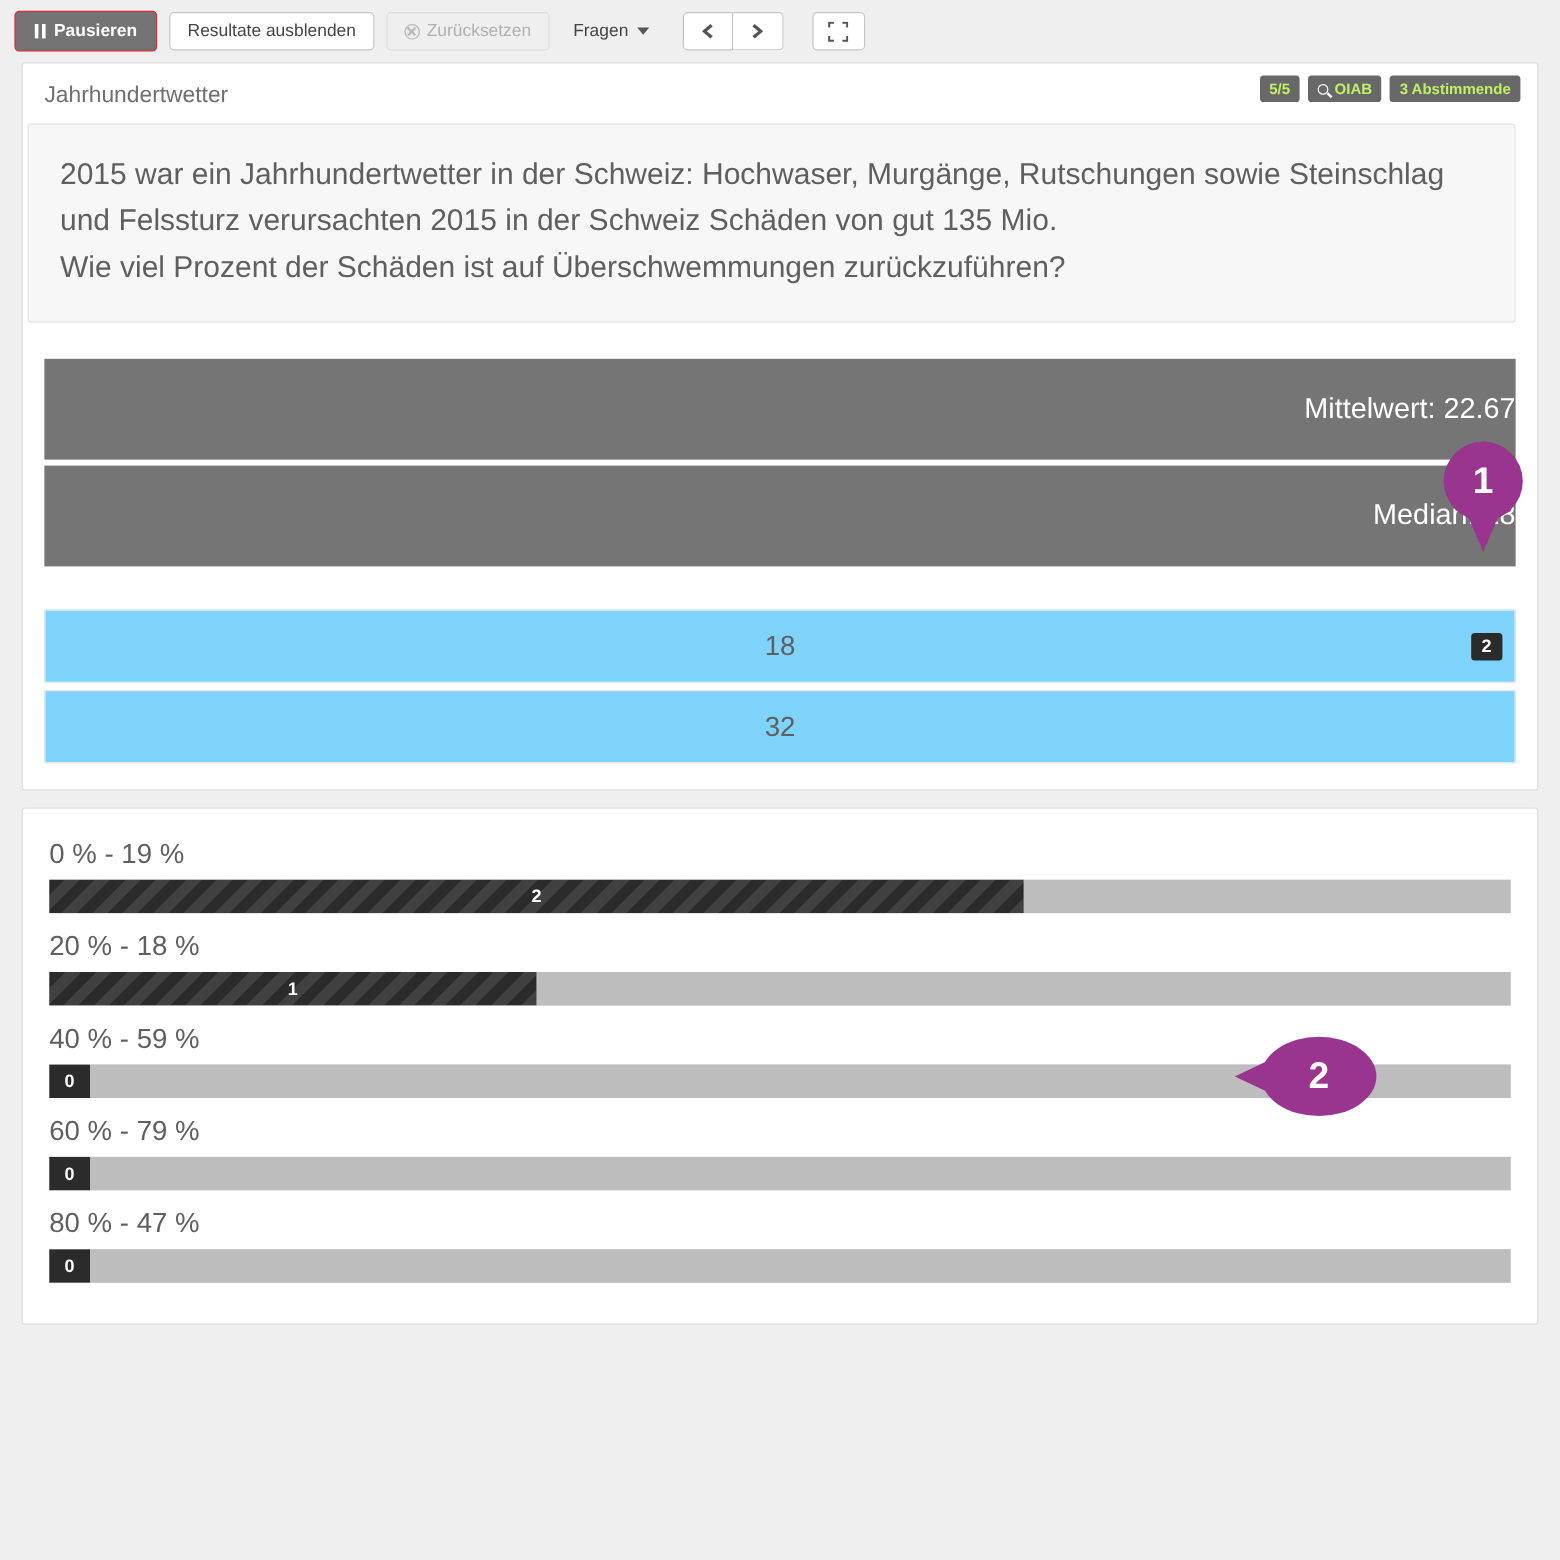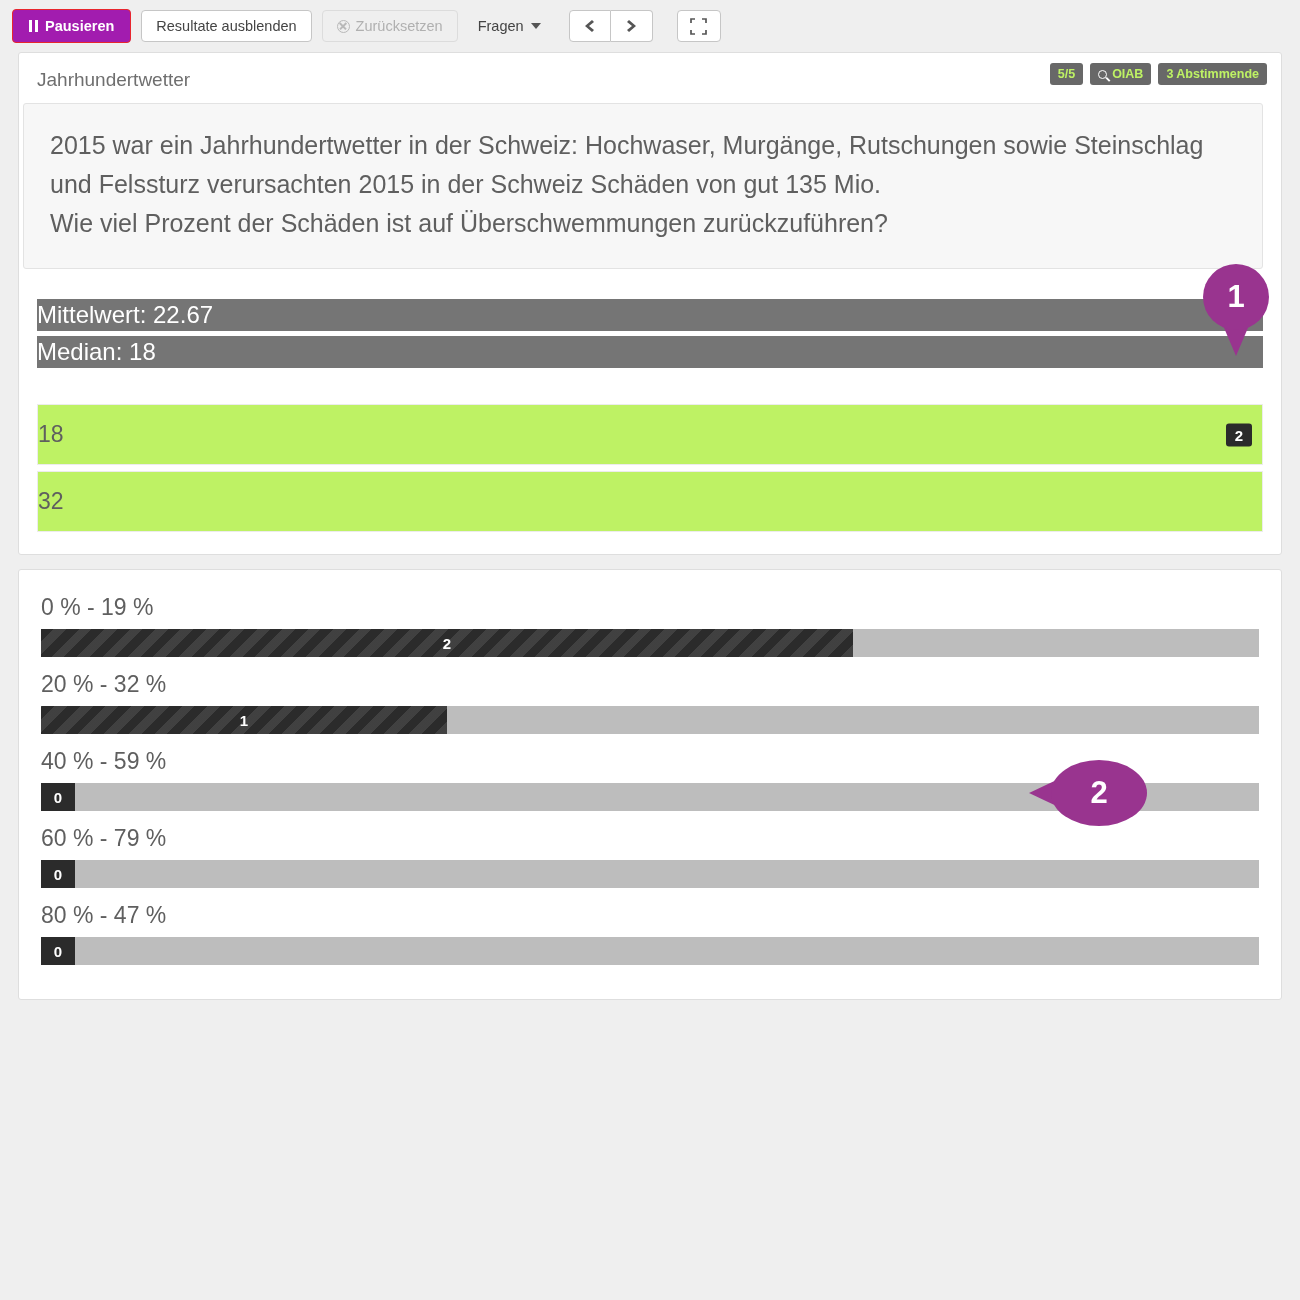--- a/index.html
+++ b/index.html
@@ -27,21 +27,21 @@
     background: #fff;
     border-radius: 4px;
     font-size: 14.5px;
     color: #444;
     padding: 8px 14px;
     line-height: 1;
     cursor: pointer;
     white-space: nowrap;
   }
   .btn-pause {
-    background: #a21caf;
+    background: #737373;
     border-color: #e8262d;
     color: #fff;
     font-weight: bold;
     display: flex;
     align-items: center;
     gap: 7px;
     padding: 9px 16px;
     border-radius: 4px;
   }
   .pause-glyph {
@@ -182,33 +182,33 @@
     font-size: 25px;
     line-height: 1.55;
     color: #5f5f5f;
     font-weight: 300;
   }
 
   .stats { margin: 30px 18px 0 18px; }
   .statbar {
     background: #757575;
     color: #fff;
-    text-align: left;
+    text-align: right;
     font-size: 24px;
-    padding: 2px 0;
+    padding: 28px 0;
     margin-bottom: 5px;
     font-weight: 300;
   }
 
   .answers { margin: 36px 18px 22px 18px; position: relative; }
   .answer-row {
-    background: #bef264;
+    background: #7dd3fc;
     border: 1px solid #ececec;
     padding: 16px 0;
-    text-align: left;
+    text-align: center;
     font-size: 23px;
     color: #5f5f5f;
     margin-bottom: 6px;
     position: relative;
     font-weight: 300;
   }
   .count-chip {
     position: absolute;
     right: 10px;
     top: 50%;
@@ -422,21 +422,21 @@
 <div class="hist">
 
   <div class="hist-item">
     <div class="hist-label">0 % - 19 %</div>
     <div class="bar-track">
       <div class="bar-fill" style="width: 66.6667%;">2</div>
     </div>
   </div>
 
   <div class="hist-item">
-    <div class="hist-label">20 % - 32 %</div>
+    <div class="hist-label">20 % - 18 %</div>
     <div class="bar-track">
       <div class="bar-fill" style="width: 33.3333%;">1</div>
     </div>
   </div>
 
   <div class="hist-item">
     <div class="hist-label">40 % - 59 %</div>
     <div class="bar-track">
       <div class="bar-fill zero" style="width: 34px;">0</div>
     </div>

